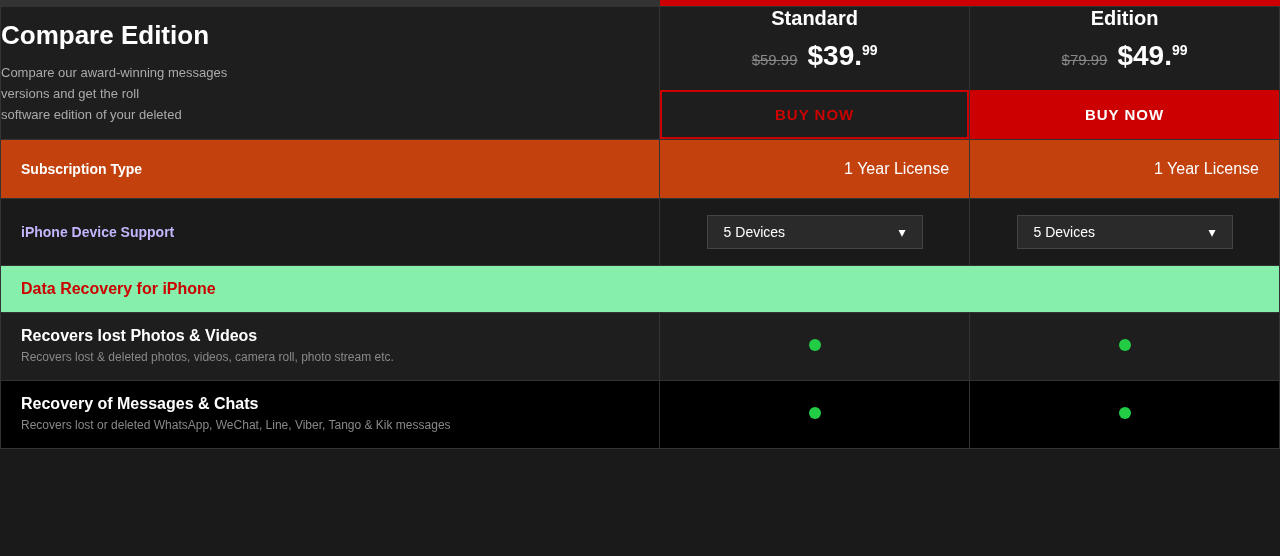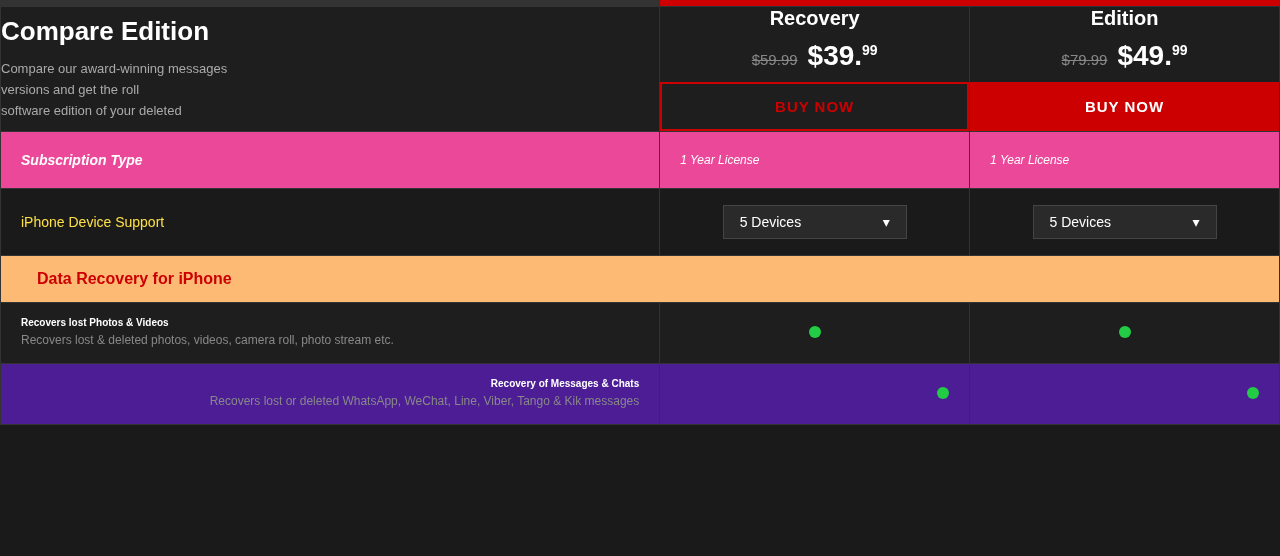--- a/index.html
+++ b/index.html
@@ -87,21 +87,21 @@
       font-weight: bold;
       color: #ffffff;
       margin-bottom: 10px;
     }
 
     .price-row {
       display: flex;
       align-items: baseline;
       justify-content: center;
       gap: 10px;
-      margin-bottom: 10px;
+      margin-bottom: 18px;
     }
 
     .price-original {
       font-size: 15px;
       color: #888;
       text-decoration: line-through;
     }
 
     .price-current {
       font-size: 28px;
@@ -140,111 +140,109 @@
       font-size: 15px;
       font-weight: bold;
       letter-spacing: 1px;
       cursor: pointer;
       text-align: center;
     }
 
     
     .sub-row td {
       padding: 20px;
-      background-color: #ec4899;
+      background-color: #c2410c;
       border-color: #333;
-      font-style: italic;
     }
 
     .sub-label-cell {
       font-size: 14px;
       font-weight: bold;
       color: #ffffff;
       border-right: 1px solid #333;
     }
 
     .sub-value-cell {
-      text-align: left;
-      font-size: 12px;
+      text-align: right;
+      font-size: 16px;
       color: #ffffff;
       border-right: 1px solid #333;
     }
 
     
     .device-row td {
       padding: 16px 20px;
       background-color: #1a1a1a;
       border-color: #333;
     }
 
     .device-label-cell {
       font-size: 14px;
-      font-weight: normal;
-      color: #fde047;
+      font-weight: bold;
+      color: #c4b5fd;
       border-right: 1px solid #333;
     }
 
     .device-select-cell {
       text-align: center;
       border-right: 1px solid #333;
     }
 
     .device-select {
       display: inline-flex;
       align-items: center;
       background-color: #2a2a2a;
       border: 1px solid #444;
       padding: 8px 16px;
-      width: 184px;
+      width: 216px;
       justify-content: space-between;
       cursor: pointer;
     }
 
     .device-select span {
       font-size: 14px;
       color: #ffffff;
     }
 
     .chevron {
       font-size: 12px;
       color: #888;
     }
 
     
     .section-row td {
-      background-color: #fdba74;
-      padding: 14px 36px;
+      background-color: #86efac;
+      padding: 14px 20px;
       border-color: #333;
     }
 
     .section-title {
       font-size: 16px;
       font-weight: bold;
       color: #cc0000;
     }
 
     
     .feature-row td {
       background-color: #1e1e1e;
       padding: 14px 20px;
       border-color: #333;
       vertical-align: middle;
     }
 
     .feature-row.alt td {
-      background-color: #4c1d95;
-      text-align: right;
+      background-color: #000000;
     }
 
     .feature-label-cell {
       border-right: 1px solid #333;
     }
 
     .feature-name {
-      font-size: 10px;
+      font-size: 16px;
       font-weight: bold;
       color: #ffffff;
       margin-bottom: 4px;
     }
 
     .feature-desc {
       font-size: 12px;
       color: #888;
       line-height: 1.4;
     }
@@ -276,21 +274,21 @@
       <tr class="header-row">
     <td class="header-label-cell">
       <h1>Compare Edition</h1>
       <p>
         <span>Compare our award-winning messages</span><br>
         <span>versions and get the roll</span><br>
         <span>software edition of your deleted</span>
       </p>
     </td>
     <td class="header-standard-cell">
-      <div class="edition-name">Recovery</div>
+      <div class="edition-name">Standard</div>
       <div class="price-row">
         <span class="price-original">$59.99</span>
         <span class="price-current">
           <span>$39</span>.<sup>99</sup>
         </span>
       </div>
       <button class="buy-btn-standard">BUY NOW</button>
     </td>
     <td class="header-toolkit-cell">
       <div class="edition-name">Edition</div>

